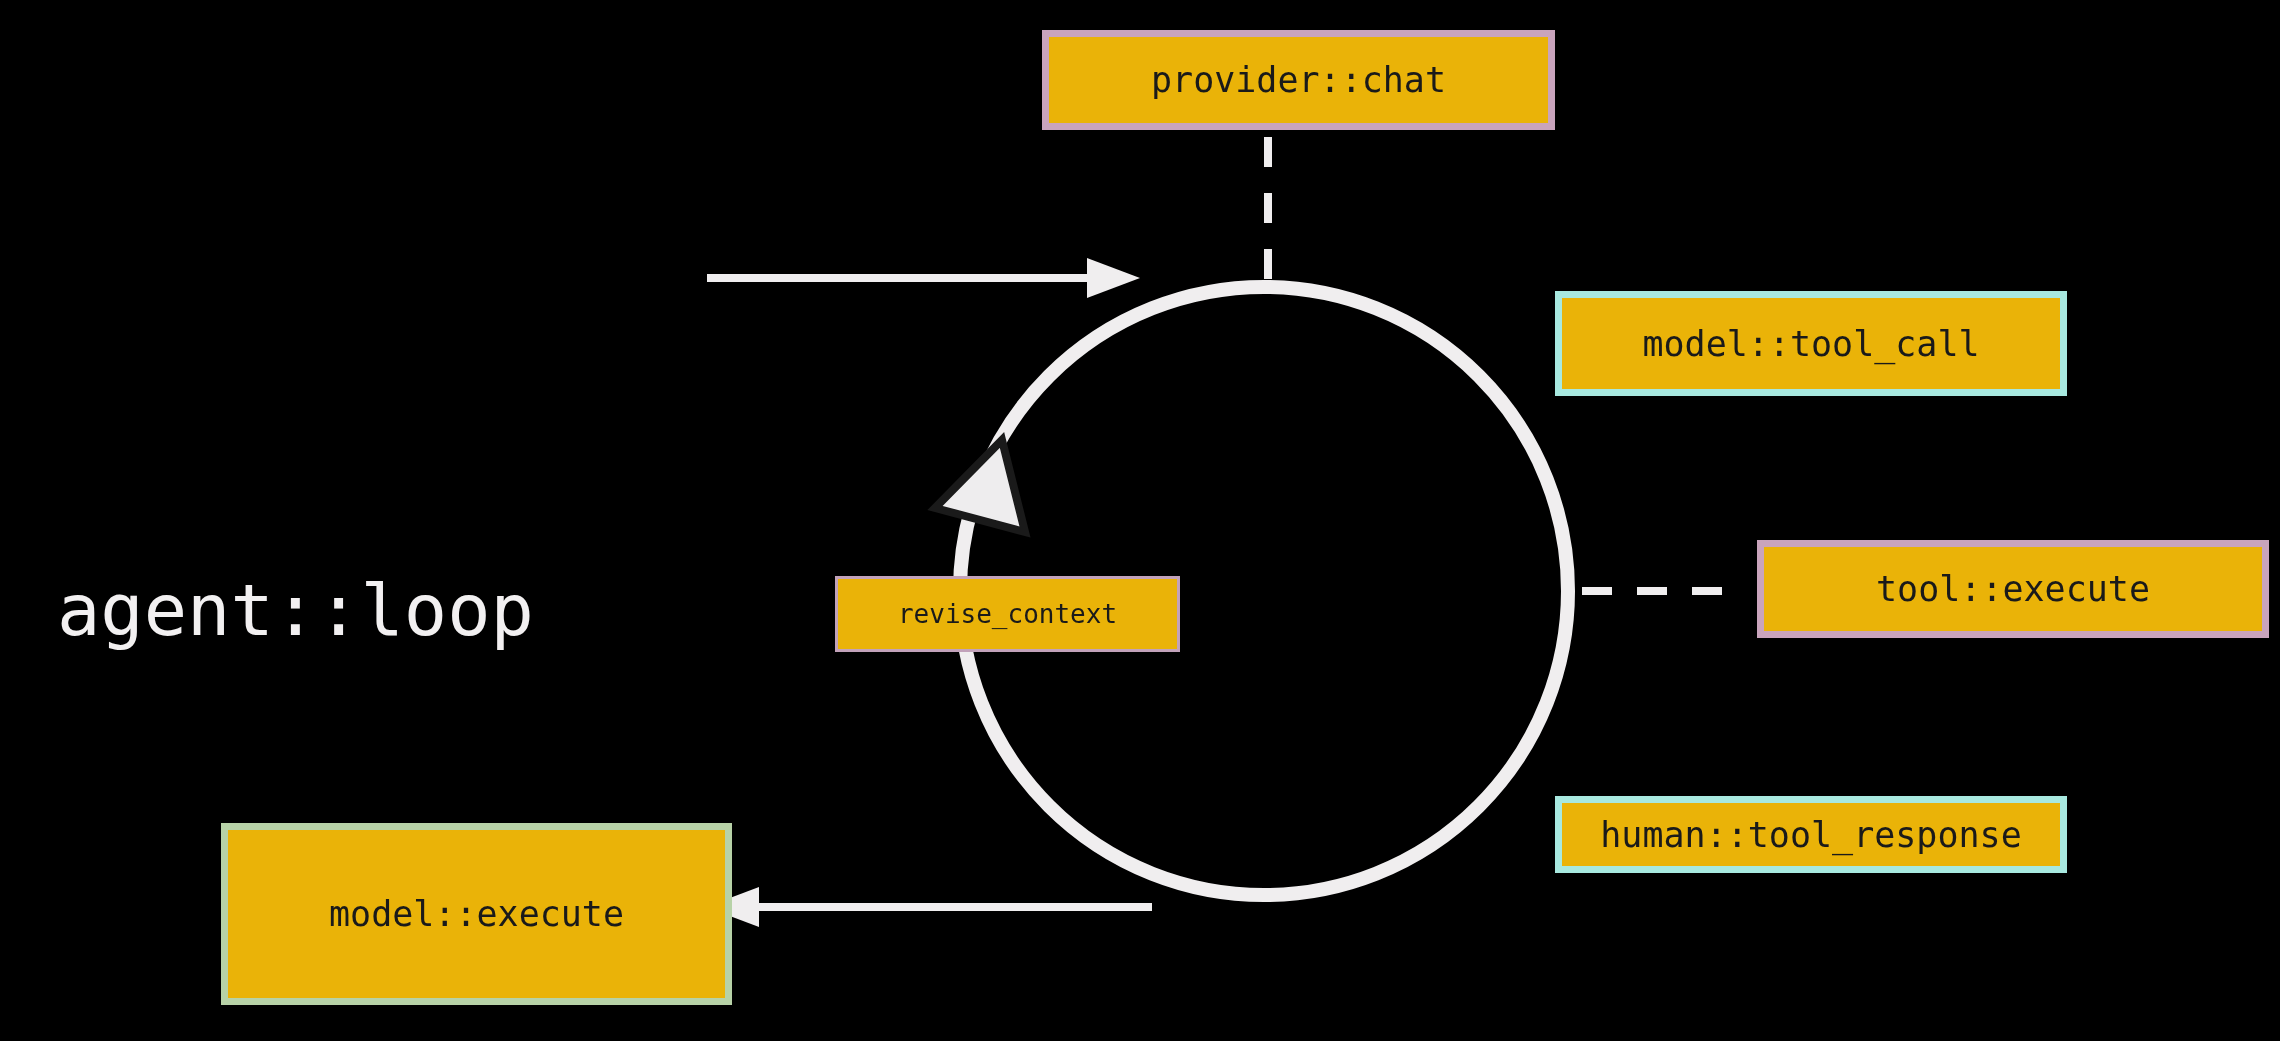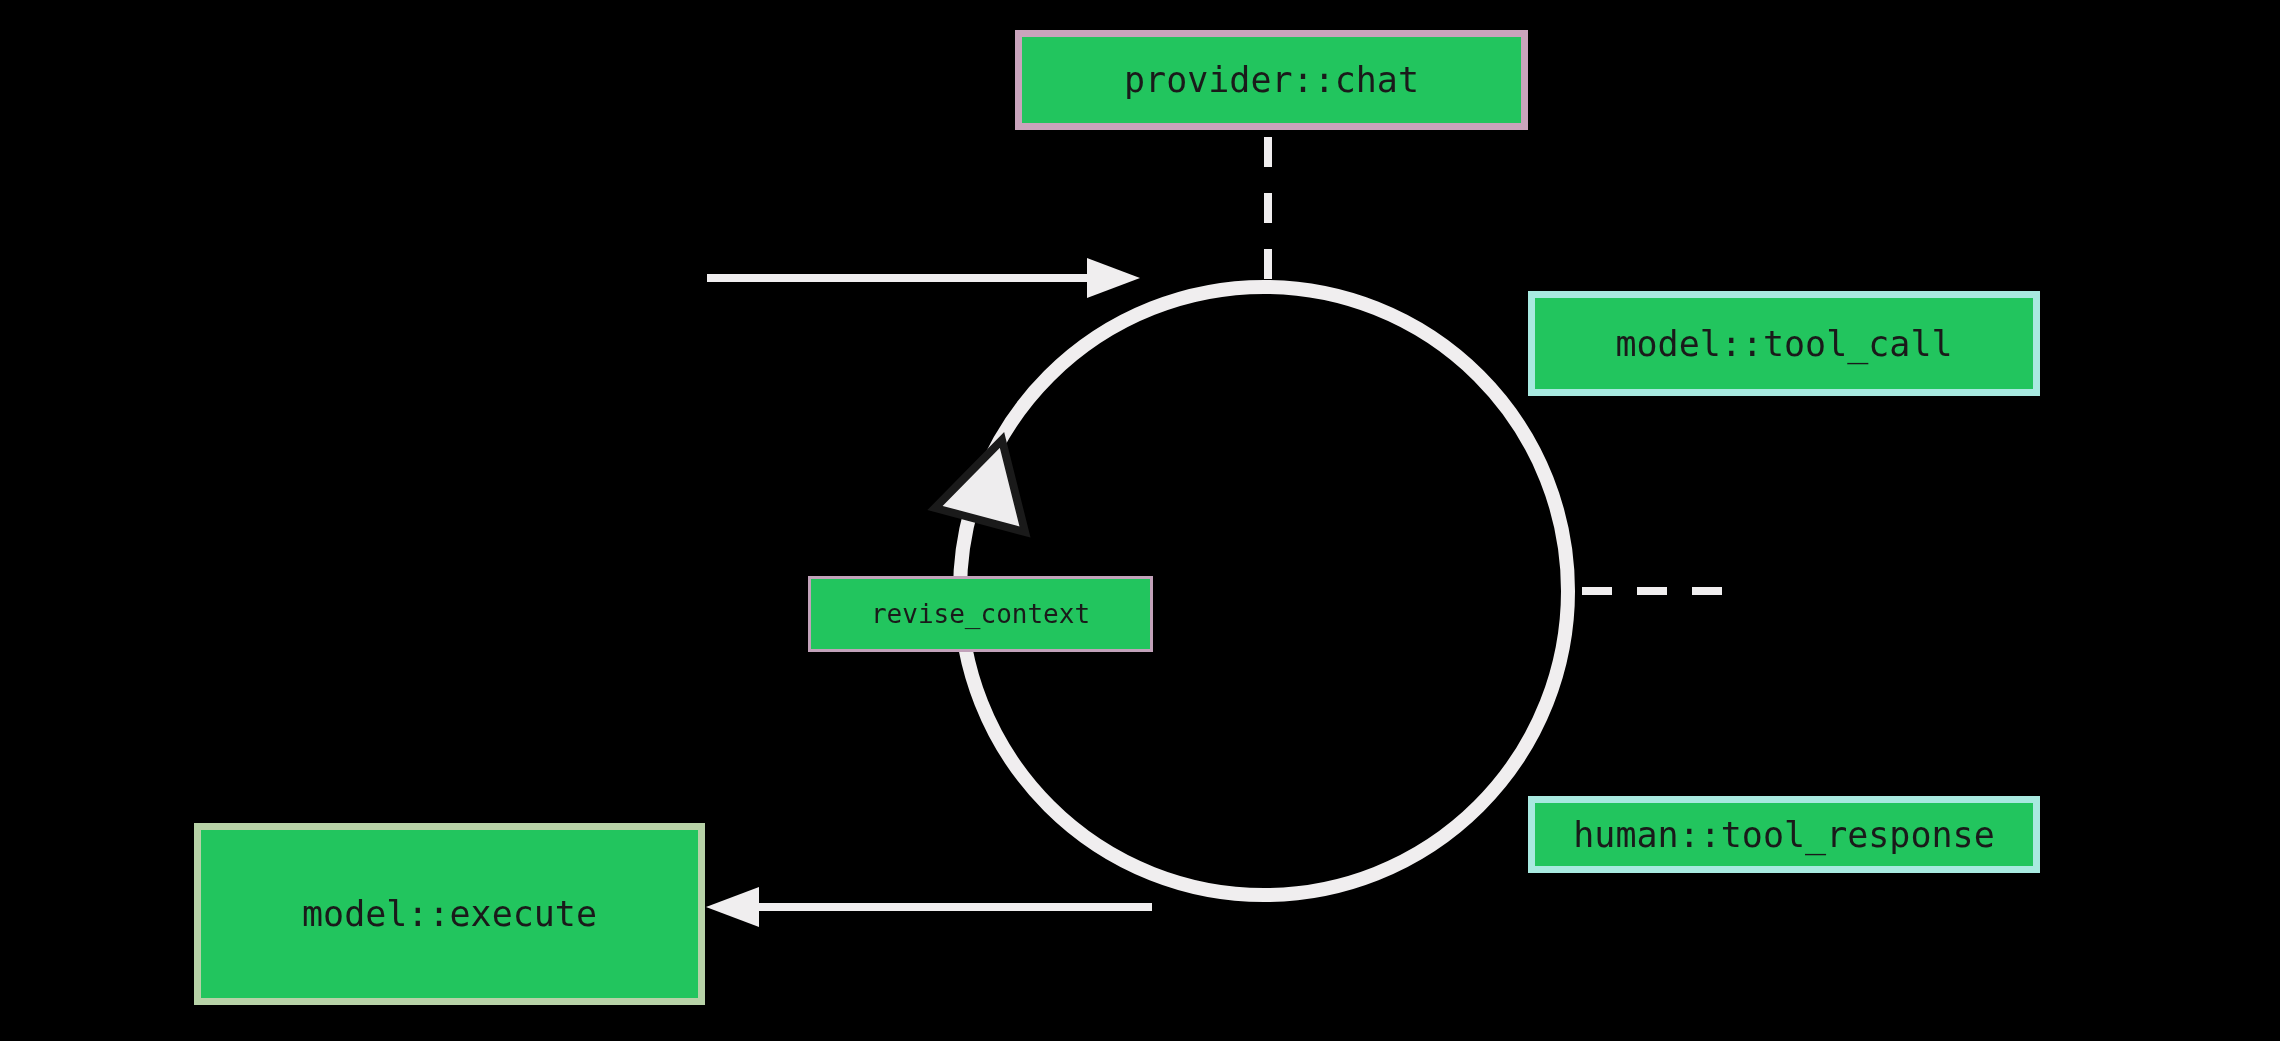--- a/index.html
+++ b/index.html
@@ -8,29 +8,30 @@
     width: 2280px;
     height: 1041px;
     background: #000;
     overflow: hidden;
     font-family: "DejaVu Sans Mono", "Liberation Mono", monospace;
   }
   .stage svg { position: absolute; left: 0; top: 0; }
   .node {
     position: absolute;
     box-sizing: border-box;
-    background: #22c55e;
+    background: #eab308;
     border: 7px solid #999;
     display: flex;
     align-items: center;
     justify-content: center;
     color: #1a1a1a;
     font-size: 35px;
     letter-spacing: 0px;
     white-space: nowrap;
+    margin-left: 27px;
   }
   #node-provider-chat      { left: 1015px; top: 30px;  width: 513px; height: 100px; }
   #node-human-request      { left: 196px;  top: 190px; width: 511px; height: 187px; }
   #node-model-tool-call    { left: 1528px; top: 291px; width: 512px; height: 105px; }
   #node-tool-execute       { left: 1730px; top: 540px; width: 512px; height: 98px;  }
   #node-human-tool-response{ left: 1528px; top: 796px; width: 512px; height: 77px; text-align: center; }
   #node-model-response     { left: 194px;  top: 823px; width: 511px; height: 182px; }
   #node-revise-context     { left: 808px;  top: 576px; width: 345px; height: 76px; border-width: 3px; font-size: 26px; }
   .big-label {
     position: absolute;
@@ -57,30 +58,34 @@
 
     <line x1="707" y1="278" x2="1092" y2="278" stroke-width="8" style="stroke: rgb(240, 238, 239);"></line>
     <polygon points="1140,278 1087,258 1087,298" style="fill: rgb(240, 238, 239);"></polygon>
 
     <line x1="1152" y1="907" x2="755" y2="907" stroke-width="8" style="stroke: rgb(240, 238, 239);"></line>
     <polygon points="706,907 759,887 759,927" style="fill: rgb(240, 238, 239);"></polygon>
 
     <polygon points="1002,440 1025,532 935,508" stroke-width="8" stroke-linejoin="miter" stroke="#1a1a1a" style="fill: rgb(238, 237, 238);"></polygon>
   </svg>
 
+  <div class="big-label">agent::loop</div>
 
   <div class="node" id="node-provider-chat" style="border-color: rgb(201, 164, 188);">
     <span>provider::chat</span>
   </div>
 
 
   <div class="node" id="node-model-tool-call" style="border-color: rgb(168, 233, 224); text-align: right;">
     <span>model::tool_call</span>
   </div>
 
+  <div class="node" id="node-tool-execute" style="border-color: rgb(201, 164, 188);">
+    <span>tool::execute</span>
+  </div>
 
   <div class="node" id="node-human-tool-response" style="border-color: rgb(168, 233, 224);">
     <span>human::tool_response</span>
   </div>
 
   <div class="node" id="node-model-response" style="border-color: rgb(183, 210, 167);">
     <span>model::execute</span>
   </div>
 
   <div class="node" id="node-revise-context" style="border-color: rgb(194, 162, 186);">

